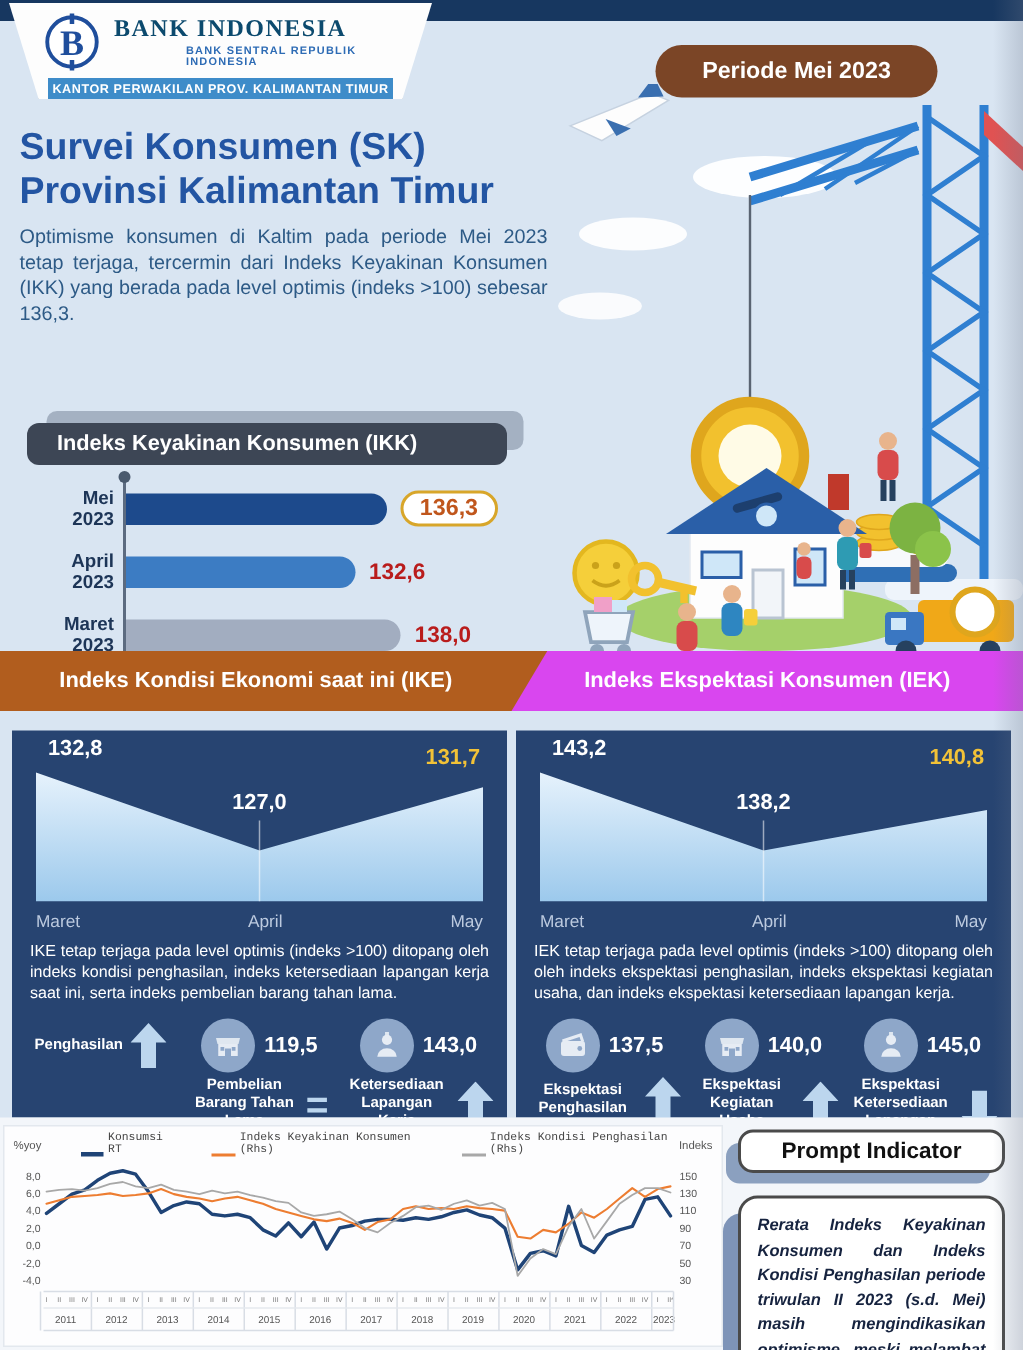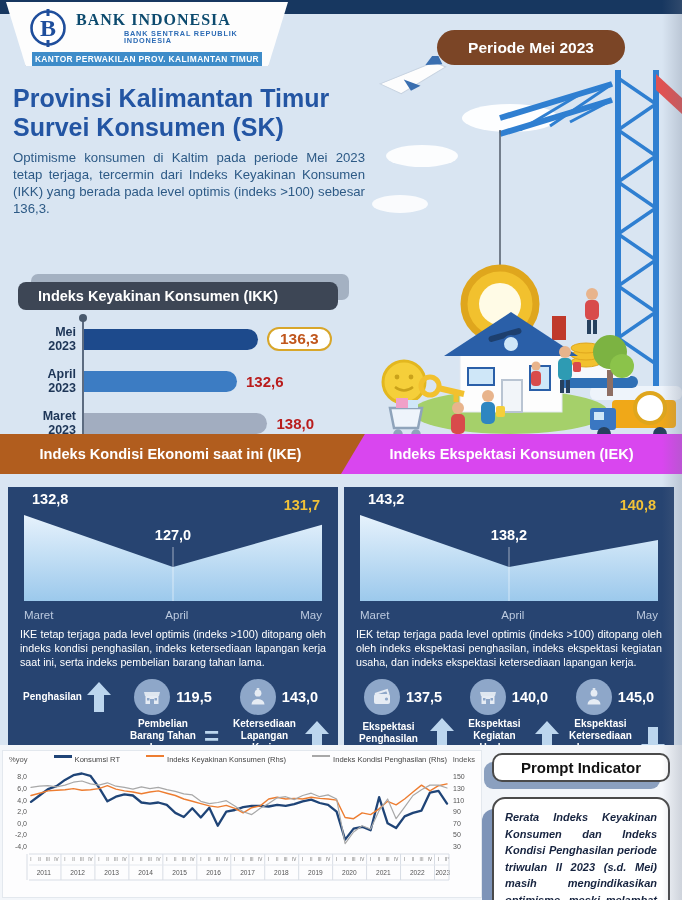--- a/index.html
+++ b/index.html
@@ -65,21 +65,21 @@
   .ind-bottom{display:flex;align-items:center;justify-content:center;margin-top:3px;width:100%;}
   .ind-label{color:#fff;font-weight:bold;font-size:10px;text-align:center;line-height:1.2;max-width:72px;}
   .ind-trend{margin-left:5px;display:flex;align-items:center;}
   .ind-eq{color:#bcd6ee;font-size:26px;font-weight:bold;line-height:1;}
 
   
   .bottom{position:absolute;left:0;top:745px;width:682px;height:155px;background:#f3f6fa;}
   .ts-card{position:absolute;left:2px;top:5px;width:478px;height:146px;background:#fdfdfe;border:1px solid #e3e8ee;}
   .ts-legend{display:flex;align-items:center;padding:4px 6px 0 6px;font-size:7.6px;color:#444;}
   .ts-legend .axlab{color:#555;}
-  .leg-item{display:flex;align-items:flex-start;margin-left:26px;}
+  .leg-item{display:flex;align-items:flex-end;margin-left:26px;font-family:Liberation Mono, monospace;}
   .leg-item:first-of-type{margin-left:30px;}
   .leg-swatch{display:inline-block;width:18px;margin-right:3px;}
   .ts-legend .spacer{flex:1;}
 
   .prompt{position:absolute;left:492px;top:8px;width:178px;}
   .prompt-title{position:relative;background:#fff;border:2px solid #4a4a4a;border-radius:10px;text-align:center;
           font-weight:bold;font-size:15px;color:#111;padding:4px 0;box-shadow:-9px 8px 0 -1px #8ba0bf;}
   .prompt-body{margin-top:15px;background:#fff;border:2px solid #4a4a4a;border-radius:13px;padding:10px 11px;
           font-style:italic;font-weight:bold;font-size:11px;color:#16233f;line-height:1.5;text-align:justify;
           box-shadow:-11px 11px 0 -1px #7e94b8;}
@@ -220,22 +220,22 @@
 
       <g>
         <circle cx="70" cy="330" r="9" fill="none" stroke="#f2c12e" stroke-width="5"></circle>
         <line x1="78" y1="332" x2="104" y2="338" stroke="#f2c12e" stroke-width="6"></line>
         <line x1="96" y1="338" x2="96" y2="346" stroke="#f2c12e" stroke-width="5"></line>
       </g>
     </g>
   </svg>
 
   <div class="page-title">
+    <div>Survei Konsumen (SK)</div>
     <div>Provinsi Kalimantan Timur</div>
-    <div>Survei Konsumen (SK)</div>
   </div>
   <div class="intro">
     <p>Optimisme konsumen di Kaltim pada periode Mei 2023 tetap terjaga, tercermin dari Indeks Keyakinan Konsumen (IKK) yang berada pada level optimis (indeks &gt;100) sebesar 136,3.</p>
   </div>
 
   <div class="ikk-card">
     <div class="ikk-header">Indeks Keyakinan Konsumen (IKK)</div>
     <div class="ikk-chart">
       <div class="ikk-axis"></div>
       <div id="ikk-rows">

